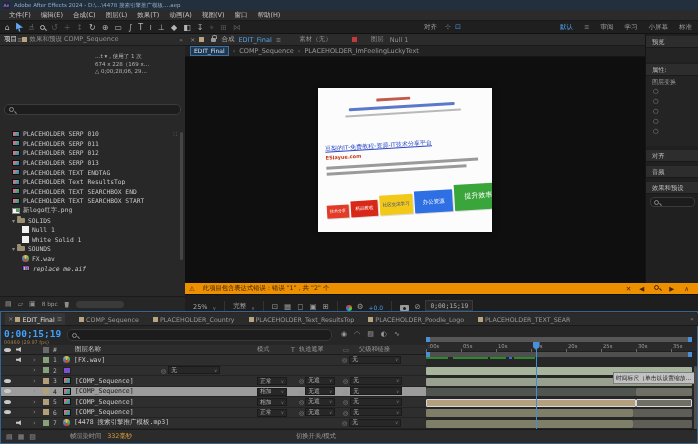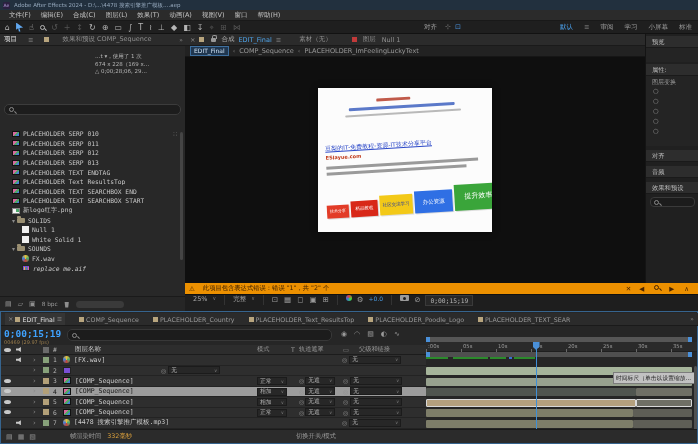--- a/index.html
+++ b/index.html
@@ -19,21 +19,21 @@
 .tool.disabled{color:#555}
 .tool.active{color:#61a8f0}
 .cursor-shape{width:7px;height:9px;background:#61a8f0;clip-path:polygon(0 0,100% 55%,48% 60%,62% 100%,40% 100%,30% 65%,0 80%)}
 .mag{width:5px;height:5px;border:1px solid currentColor;border-radius:50%;position:relative;display:inline-block}
 .mag::after{content:"";position:absolute;left:3.5px;top:3.5px;width:3px;height:1px;background:currentColor;transform:rotate(45deg)}
 #snap-group{position:absolute;left:424px;display:flex;align-items:center;gap:4px;font-size:6.5px;color:#aaa}
 #workspace-tabs{position:absolute;right:6px;display:flex;align-items:center;gap:11px;font-size:6.5px;color:#9a9a9a}
 #workspace-tabs .active{color:#4a9ee8}
 
 #project-panel{left:0;top:34px;width:185px;height:277px;background:#282828}
-#project-tabbar{left:0;top:0;width:185px;height:12px;background:#2b2b2b;display:flex;align-items:center;gap:11px;padding-left:4px;border-bottom:1px solid #1a1a1a;position:absolute}
+#project-tabbar{left:0;top:0;width:185px;height:12px;background:#2b2b2b;display:flex;align-items:center;gap:0;padding-left:4px;border-bottom:1px solid #1a1a1a;position:absolute}
 .ptab-active{color:#e6e6e6;font-size:6.5px}
 .ptab{color:#8f8f8f;font-size:6.5px;white-space:nowrap;overflow:hidden}
 .sq{display:inline-block;width:5px;height:5px;background:#b8a57e;margin-right:2px}
 .chev{position:absolute;right:2px;color:#8f8f8f;font-size:6px}
 #proj-thumb{left:4px;top:18px;width:86px;height:44px;background:#fbfbfb;display:flex;align-items:center;justify-content:center}
 #proj-thumb span{color:#b9b2ac;font-size:9px;letter-spacing:2px}
 #proj-info{left:95px;top:19px;width:88px;font-size:5.5px;color:#b5b5b5;line-height:7.5px}
 #proj-search{left:4px;top:70px;width:177px;height:11px;background:#1d1d1d;border:1px solid #3c3c3c;border-radius:5px;display:flex;align-items:center;padding-left:4px;color:#8a8a8a}
 #name-header{left:0;top:84px;width:185px;height:10px;border-bottom:1px solid #3a3a3a;color:#9a9a9a;font-size:6.5px;padding-left:10px}
 #project-list{left:0;top:95px;width:185px}
@@ -83,21 +83,21 @@
 .img-heading{position:absolute;left:8px;top:52px;width:166px;font-size:6px;color:#2b48c8;text-decoration:underline;white-space:nowrap}
 .img-sub{position:absolute;left:8px;top:62px;font-size:5px;font-weight:bold;color:#c03a1a}
 .pline{position:absolute;left:8px;height:2.5px;background:#9a9a9a}
 .p1{top:74px;width:152px}.p2{top:80px;width:140px}
 #image-buttons{position:absolute;left:6px;top:100px;width:168px;display:flex;align-items:flex-end;gap:2px}
 .img-btn{display:inline-flex;align-items:center;justify-content:center;text-align:center;line-height:1.1;box-shadow:1px 1px 0 #ddd;flex:none}
 
 #warning-bar{left:185px;top:283px;width:513px;height:11px;background:#ec9000;display:flex;align-items:center;gap:3px;padding-left:4px}
 #warn-text{font-size:6.3px;color:#3a1d00;white-space:nowrap;overflow:hidden;flex:1}
 .warn-i{color:#4a2500;font-size:6.5px;margin-right:5px}
-#viewer-controls{left:185px;top:294px;width:513px;height:17px;background:#1e1e1e;border-top:1px solid #101010;display:flex;align-items:flex-start;gap:5px;padding-left:8px}
+#viewer-controls{left:185px;top:294px;width:513px;height:17px;background:#1e1e1e;border-top:1px solid #101010;display:flex;align-items:flex-end;gap:5px;padding-left:8px}
 .vc-text{font-size:6.5px;color:#aaa}
 .vc-dd{font-size:5px;color:#777}
 .vc-sep{width:1px;height:10px;background:#333;margin:0 3px}
 .vc-icon{font-size:7.5px;color:#9a9a9a}
 #rgb-dot{width:6px;height:6px;border-radius:50%;background:conic-gradient(#e23a3a,#3ae23a,#3a6fe2,#e23a3a)}
 #exposure{font-size:6px;color:#4a9ee8}
 .i-cam{width:9px;height:6px;background:#9a9a9a;border-radius:1px;position:relative}
 .i-cam::after{content:"";position:absolute;left:3px;top:1.5px;width:3px;height:3px;border-radius:50%;background:#1e1e1e}
 #vc-tc{background:#272727;border:1px solid #3a3a3a;color:#b5b5b5;font-size:6.3px;padding:1px 4px;font-family:"DejaVu Sans Mono",monospace}
 
@@ -333,21 +333,21 @@
 
   <div id="viewer-tabbar" class="abs">
     <span class="vtab-x">×</span>
     <span class="sq"></span>
     <span class="lock"></span>
     <span class="vtab-lbl">合成</span>
     <span class="vtab-name">EDIT_Final</span>
     <span class="vtab-menu">≡</span>
     <span class="vtab-dim">素材（无）</span>
     <span class="sq-red"></span>
-    <span class="vtab-dim" style="margin-left:0">图层</span>
+    <span class="vtab-dim" style="margin-left:8px">图层</span>
     <span class="vtab-dim" style="margin-left:2px">Null 1</span>
   </div>
   <div id="breadcrumb" class="abs">
     <span id="bc-box">EDIT_Final</span>
     <span class="bc-sep">‹</span>
     <span class="bc-item">COMP_Sequence</span>
     <span class="bc-sep">‹</span>
     <span class="bc-item">PLACEHOLDER_ImFeelingLuckyText</span>
   </div>
   <div id="canvas" class="abs">

